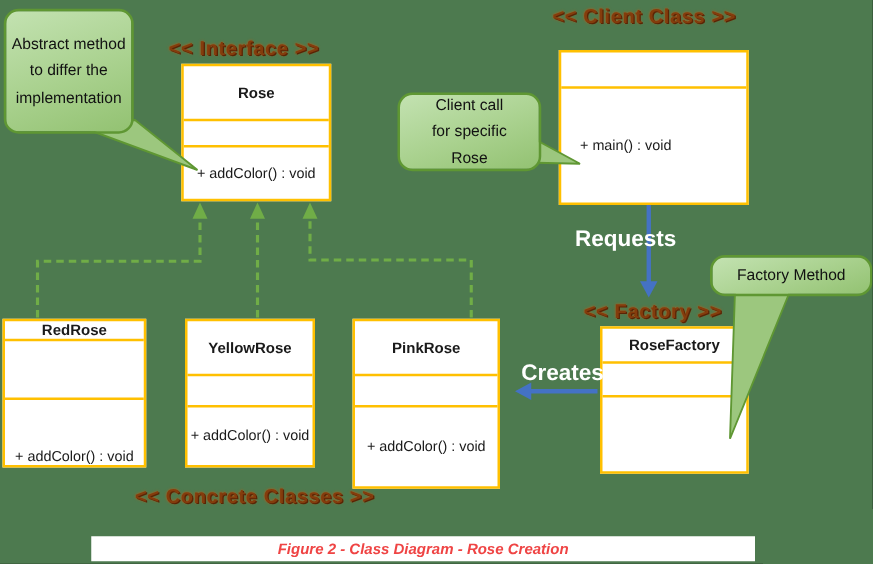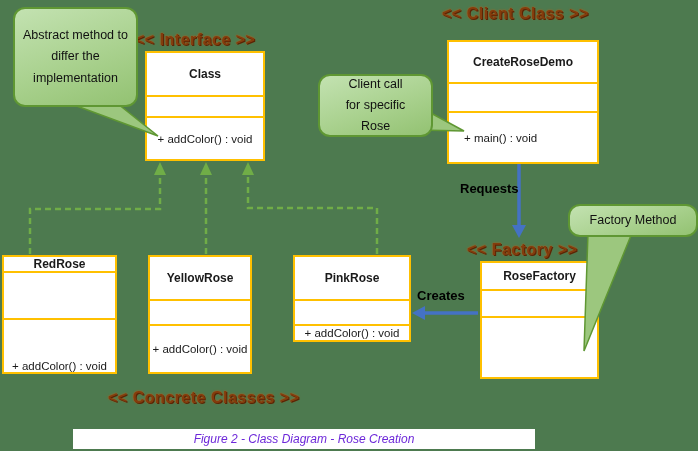--- a/index.html
+++ b/index.html
@@ -47,21 +47,21 @@
     padding-left: 15px;
   }
   #box-rose            { left: 145px; top: 51px;  width: 120px; height: 110px; }
   #box-rose .compartment-title   { height: 44px; }
   #box-rose .compartment-attrs   { height: 21px; }
   #box-create          { left: 447px; top: 40px;  width: 152px; height: 124px; }
   #box-create .compartment-title { height: 42px; }
   #box-create .compartment-attrs { height: 29px; }
   #box-red             { left: 2px;   top: 255px; width: 115px; height: 119px; gap: 40px; }
   #box-yellow          { left: 148px; top: 255px; width: 104px; height: 119px; }
-  #box-pink            { left: 293px; top: 255px; width: 118px; height: 87px; }
+  #box-pink            { left: 282px; top: 255px; width: 118px; height: 136px; }
   #box-red .compartment-title,
   #box-yellow .compartment-title,
   #box-pink .compartment-title   { height: 44px; }
   #box-red .compartment-attrs,
   #box-yellow .compartment-attrs,
   #box-pink .compartment-attrs   { height: 25px; }
   #box-factory         { left: 480px; top: 261px; width: 119px; height: 118px; }
   #box-factory .compartment-title { height: 28px; }
   #box-factory .compartment-attrs { height: 27px; }
   
@@ -76,23 +76,23 @@
     z-index: 1;
     white-space: nowrap;
   }
   #st-interface   { left: 135px; top: 31px;  width: 140px; }
   #st-client      { left: 442px; top: 5px;   width: 160px; }
   #st-factory     { left: 467px; top: 241px; width: 140px; }
   #st-concrete    { left: 108px; top: 389px; width: 200px; }
   
   .edge-label {
     position: absolute;
-    font-size: 13px;
-    font-weight: bold;
-    color: #000000;
+    font-size: 18px;
+    font-weight: bold;
+    color: #ffffff;
     z-index: 3;
     white-space: nowrap;
   }
   #lbl-requests { left: 460px; top: 181px; }
   #lbl-creates  { left: 417px; top: 288px; }
   
   #overlay {
     position: absolute;
     left: 0; top: 0;
     width: 698px; height: 451px;
@@ -107,58 +107,57 @@
     border-radius: 12px;
     display: flex;
     align-items: center;
     justify-content: center;
     text-align: center;
     font-size: 12.5px;
     line-height: 1.7;
     color: #111111;
     z-index: 3;
   }
-  #callout-abstract { left: 13px;   top: 7px;   width: 125px; height: 100px; padding: 4px 2px; }
+  #callout-abstract { left: 3px;   top: 7px;   width: 104px; height: 100px; padding: 4px 2px; }
   #callout-client   { left: 318px; top: 74px;  width: 115px; height: 63px;  padding: 2px 20px; }
   #callout-factory  { left: 568px; top: 204px; width: 130px; height: 33px;  }
   
   #caption-bar {
     position: absolute;
     left: 73px; top: 429px;
-    width: 462px; height: 20px;
+    width: 531px; height: 20px;
     background: #ffffff;
     display: flex;
     align-items: center;
     justify-content: center;
     font-size: 12px;
-    font-weight: normal;
+    font-weight: bold;
     font-style: italic;
-    color: #6d28d9;
+    color: #ef4444;
     z-index: 1;
     white-space: nowrap;
   }
 </style>
 </head>
 <body>
 
 <div id="canvas">
 
   <div class="stereotype" id="st-interface">&lt;&lt; Interface &gt;&gt;</div>
   <div class="stereotype" id="st-client">&lt;&lt; Client Class &gt;&gt;</div>
   <div class="stereotype" id="st-factory">&lt;&lt; Factory &gt;&gt;</div>
   <div class="stereotype" id="st-concrete">&lt;&lt; Concrete Classes &gt;&gt;</div>
 
   <div class="class-box" id="box-rose">
-    <div class="compartment-title">Class</div>
+    <div class="compartment-title">Rose</div>
     <div class="compartment-attrs"></div>
     <div class="compartment-methods">+ addColor() : void</div>
   </div>
 
   <div class="class-box" id="box-create">
-    <div class="compartment-title">CreateRoseDemo</div>
     <div class="compartment-attrs"></div>
     <div class="compartment-methods left-align">+ main() : void</div>
   </div>
 
   <div class="class-box" id="box-red">
     <div class="compartment-title">RedRose</div>
     <div class="compartment-attrs"></div>
     <div class="compartment-methods">+ addColor() : void</div>
   </div>
 

